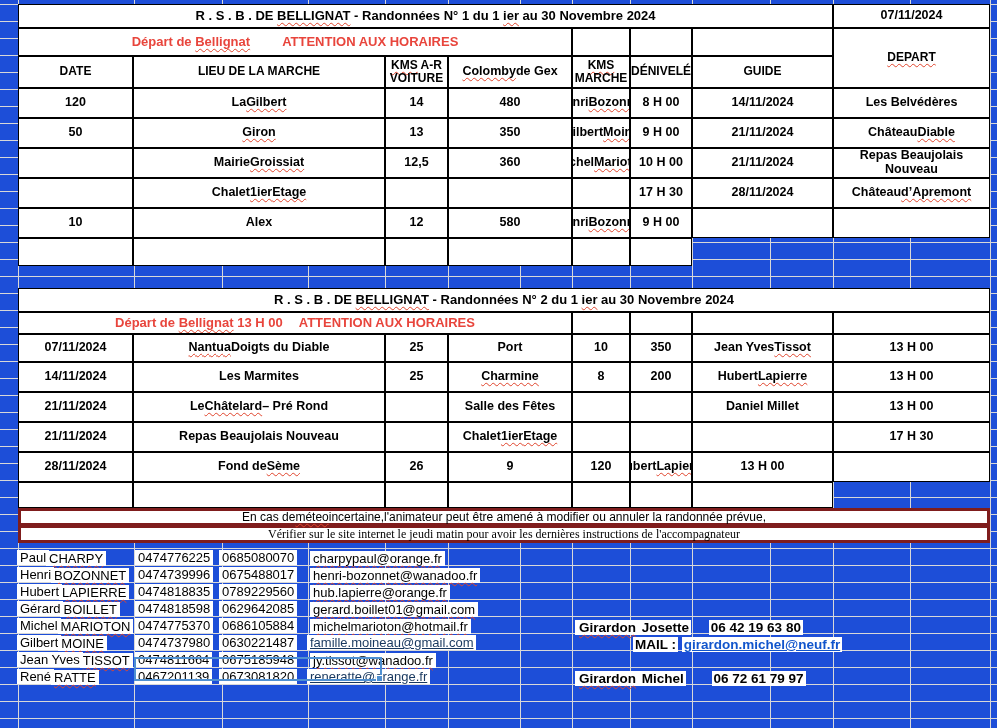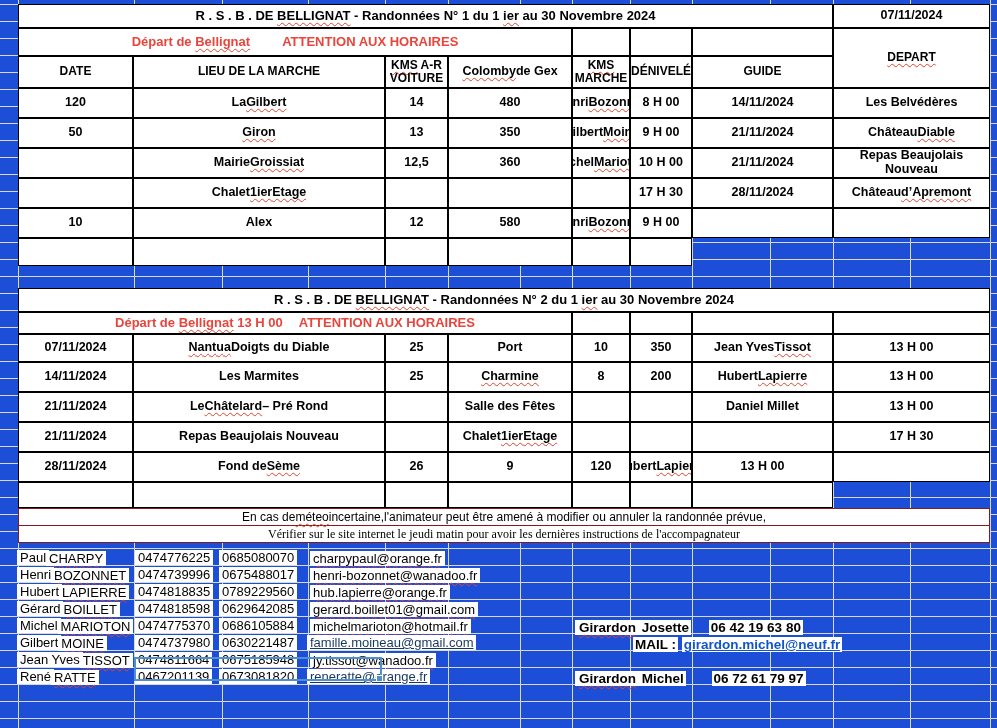--- a/index.html
+++ b/index.html
@@ -17,21 +17,21 @@
      text-align:center;font-weight:bold;font-size:12.5px;line-height:1.1;padding:0 1px;overflow:hidden;}
   .title{font-size:13px;}
   .hdr{font-size:12px;}
   .red{color:var(--red);font-size:13px;gap:32px;}
   .red.tight{gap:16px;}
   :root{--red:#e8453c;--navy:#17375e;--blue:#1155cc;--sel:#4f90d1;}
   .sq{text-decoration-line:underline;text-decoration-style:wavy;text-decoration-color:#e0442c;
       text-decoration-thickness:1px;text-underline-offset:2px;text-decoration-skip-ink:none;}
   
   .notes{position:absolute;left:18px;top:508px;width:972px;}
-  .note{box-sizing:border-box;border:1px solid #7f1d1d;background:#fff;height:18px;display:flex;
+  .note{box-sizing:border-box;border:3px solid #7f1d1d;background:#fff;height:18px;display:flex;
         align-items:center;justify-content:center;font-size:12px;}
   .note+.note{margin-top:-1px;font-family:Liberation Serif, serif;}
   
   .crow{position:absolute;left:18px;height:17px;font-size:13px;}
   .crow span{position:absolute;top:1px;white-space:nowrap;background:#fff;padding:0 3px;}
   .p-name{left:-1px;}  .p-ph1{left:117px;}  .p-ph2{left:201px;}  .p-mail{left:289px;}
   .u-black{text-decoration:underline;}
   .u-navy{color:var(--navy);text-decoration:underline;}
   
   .gline{position:absolute;font-weight:bold;font-size:13.5px;white-space:nowrap;}

